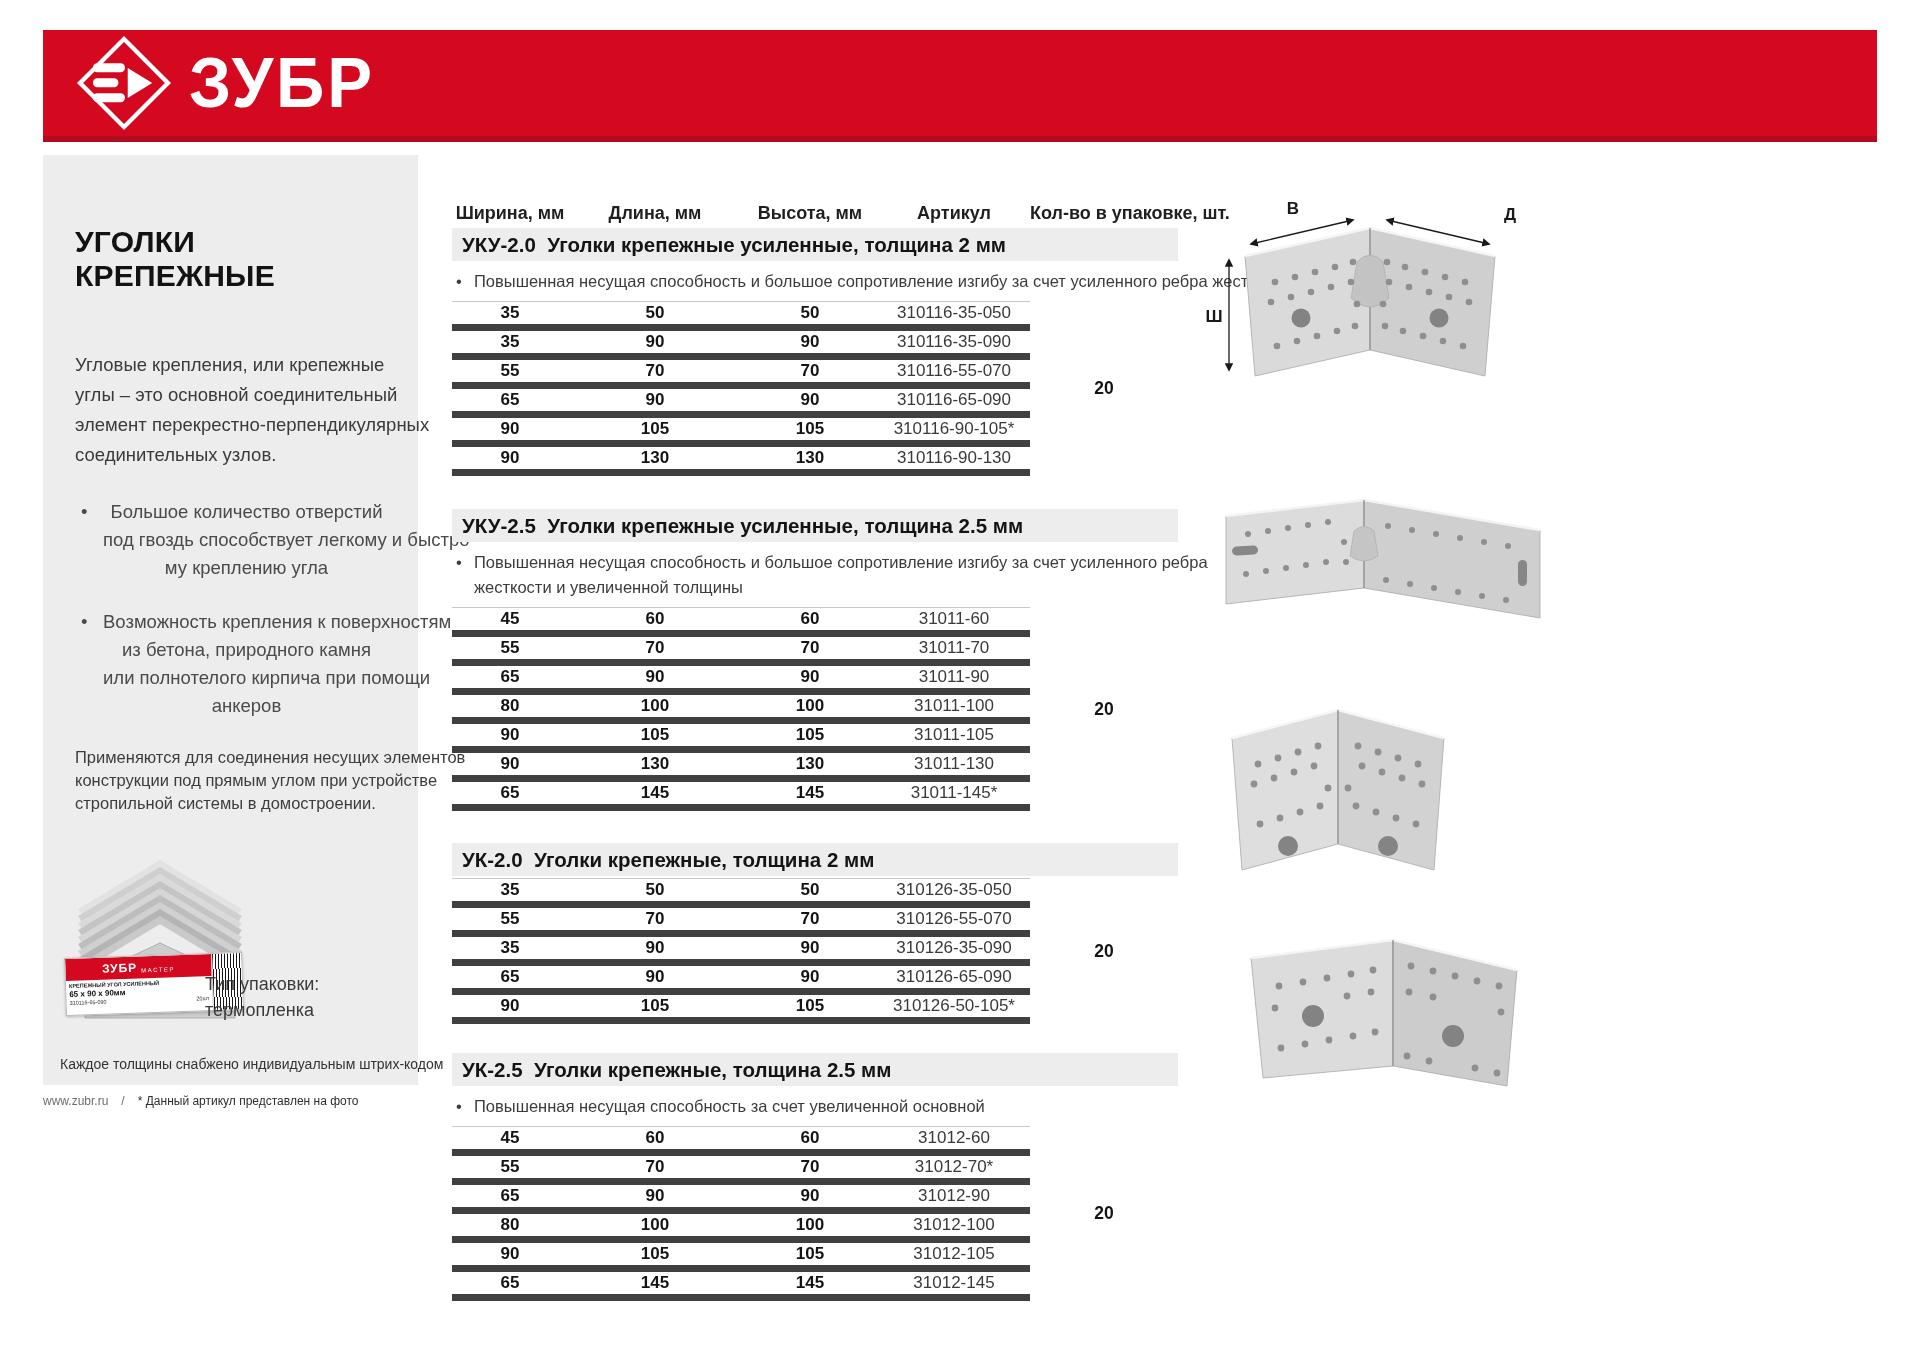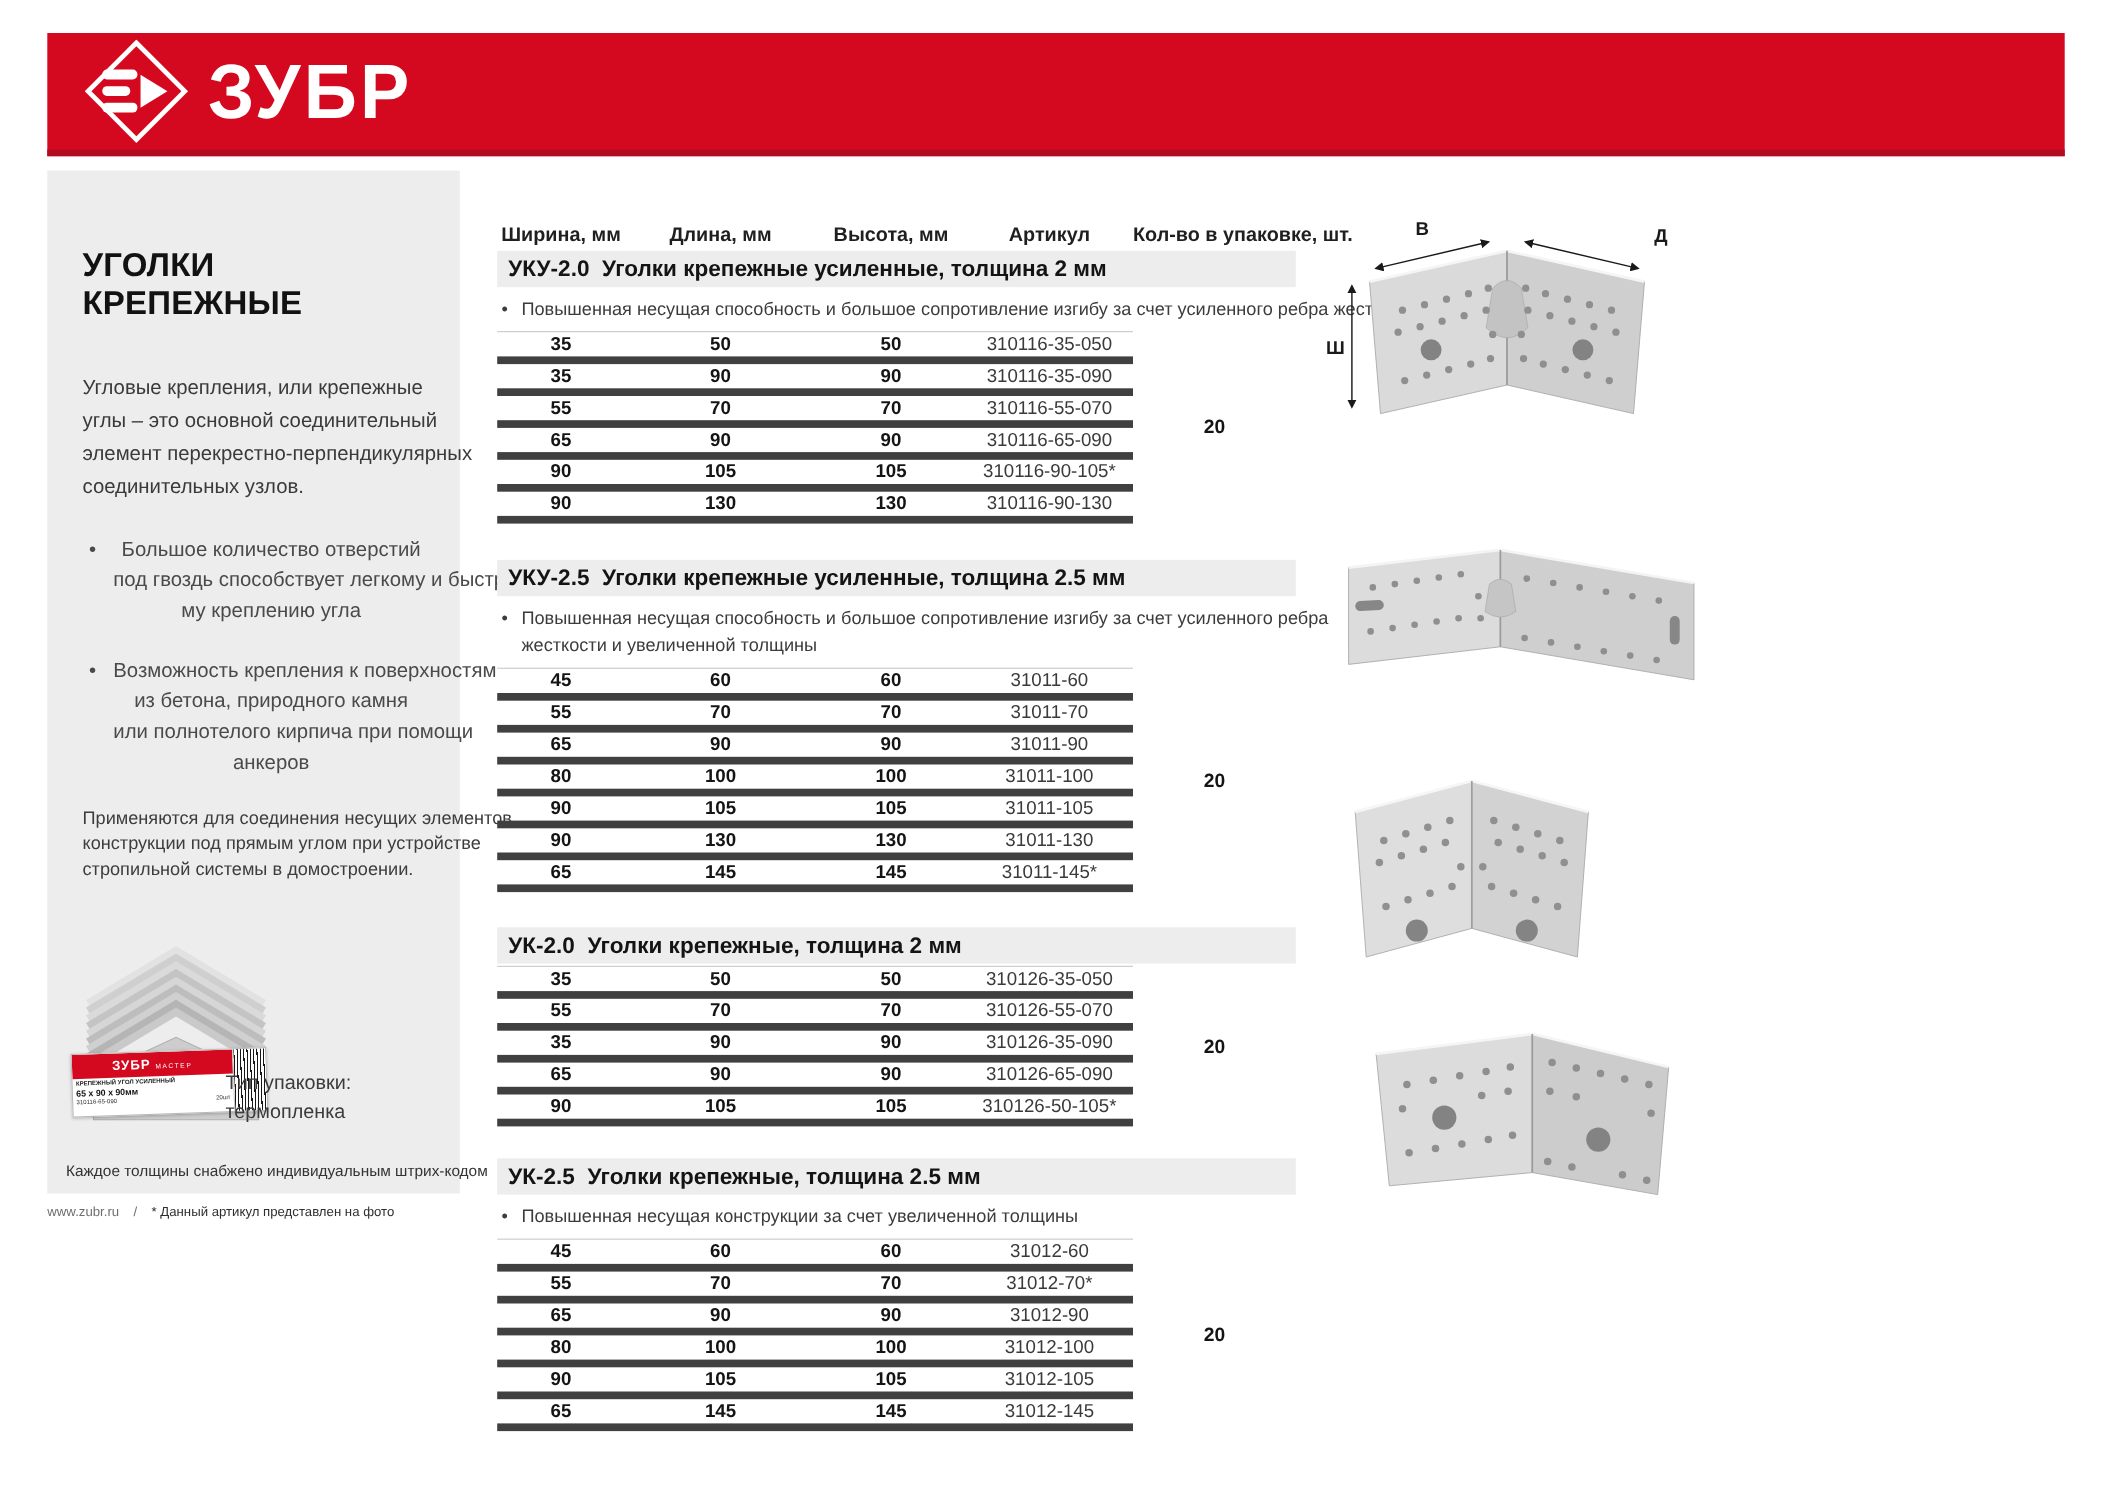--- a/index.html
+++ b/index.html
@@ -10,21 +10,21 @@
   
   .header{position:absolute;left:43px;top:30px;width:1834px;height:112px;background:var(--brand-red);
           border-bottom:6px solid #b30b1e;display:flex;align-items:center;padding-left:34px;}
   .logo{display:flex;align-items:center;gap:18px;}
   .logo-mark{width:94px;height:94px;}
   .logo-word{color:#fff;font-size:70px;font-weight:bold;letter-spacing:3px;line-height:1;transform:scaleX(.96);transform-origin:left center;}
 
   
   .sidebar{position:absolute;left:43px;top:155px;width:375px;height:930px;background:var(--panel);padding:70px 28px 0 32px;}
   .sb-title{font-size:30px;font-weight:bold;color:#121212;letter-spacing:.2px;}
-  .sb-intro{margin-top:44px;font-size:18.5px;line-height:30px;color:#3a3a3a;white-space:pre;}
+  .sb-intro{margin-top:57px;font-size:18.5px;line-height:30px;color:#3a3a3a;white-space:pre;}
   .feature-list{list-style:none;margin-top:28px;}
   .feature{position:relative;padding-left:28px;margin-bottom:26px;font-size:18.5px;line-height:28px;color:#4a4a4a;text-align:center;}
   .feature::before{content:"•";position:absolute;left:6px;top:0;color:#4a4a4a;}
   .feature span{white-space:pre;}
   .sb-note{margin-top:10px;font-size:16.5px;line-height:23px;color:#3d3d3d;white-space:pre;}
   .photo{position:absolute;left:12px;top:695px;width:210px;height:200px;}
   .pack-label{position:absolute;left:22px;top:800px;width:178px;height:58px;background:#fff;border:1px solid #b9b9b9;
               transform:rotate(-2deg);display:flex;box-shadow:0 1px 3px rgba(0,0,0,.25);overflow:hidden;}
   .pl-main{flex:1;display:flex;flex-direction:column;}
   .pl-red{height:22px;background:var(--brand-red);display:flex;align-items:center;justify-content:center;gap:4px;}
@@ -310,21 +310,21 @@
 </div>
       <div class="qty">20</div>
     </div>
   </div>
 
   <div class="section" style="top: 1053px;">
     <div class="band">
       <span class="band-title">УК-2.5  Уголки крепежные, толщина 2.5 мм</span>
     </div>
     <div class="section-desc">
-      <span class="desc-text">Повышенная несущая конструкции за счет увеличенной толщины</span>
+      <span class="desc-text">Повышенная несущая способность за счет увеличенной основной</span>
     </div>
     <div class="spec-table">
       <div class="rows">
   <div class="row">
     <span class="cell">45</span>
     <span class="cell">60</span>
     <span class="cell">60</span>
     <span class="cell article">31012-60</span>
   </div>
 

